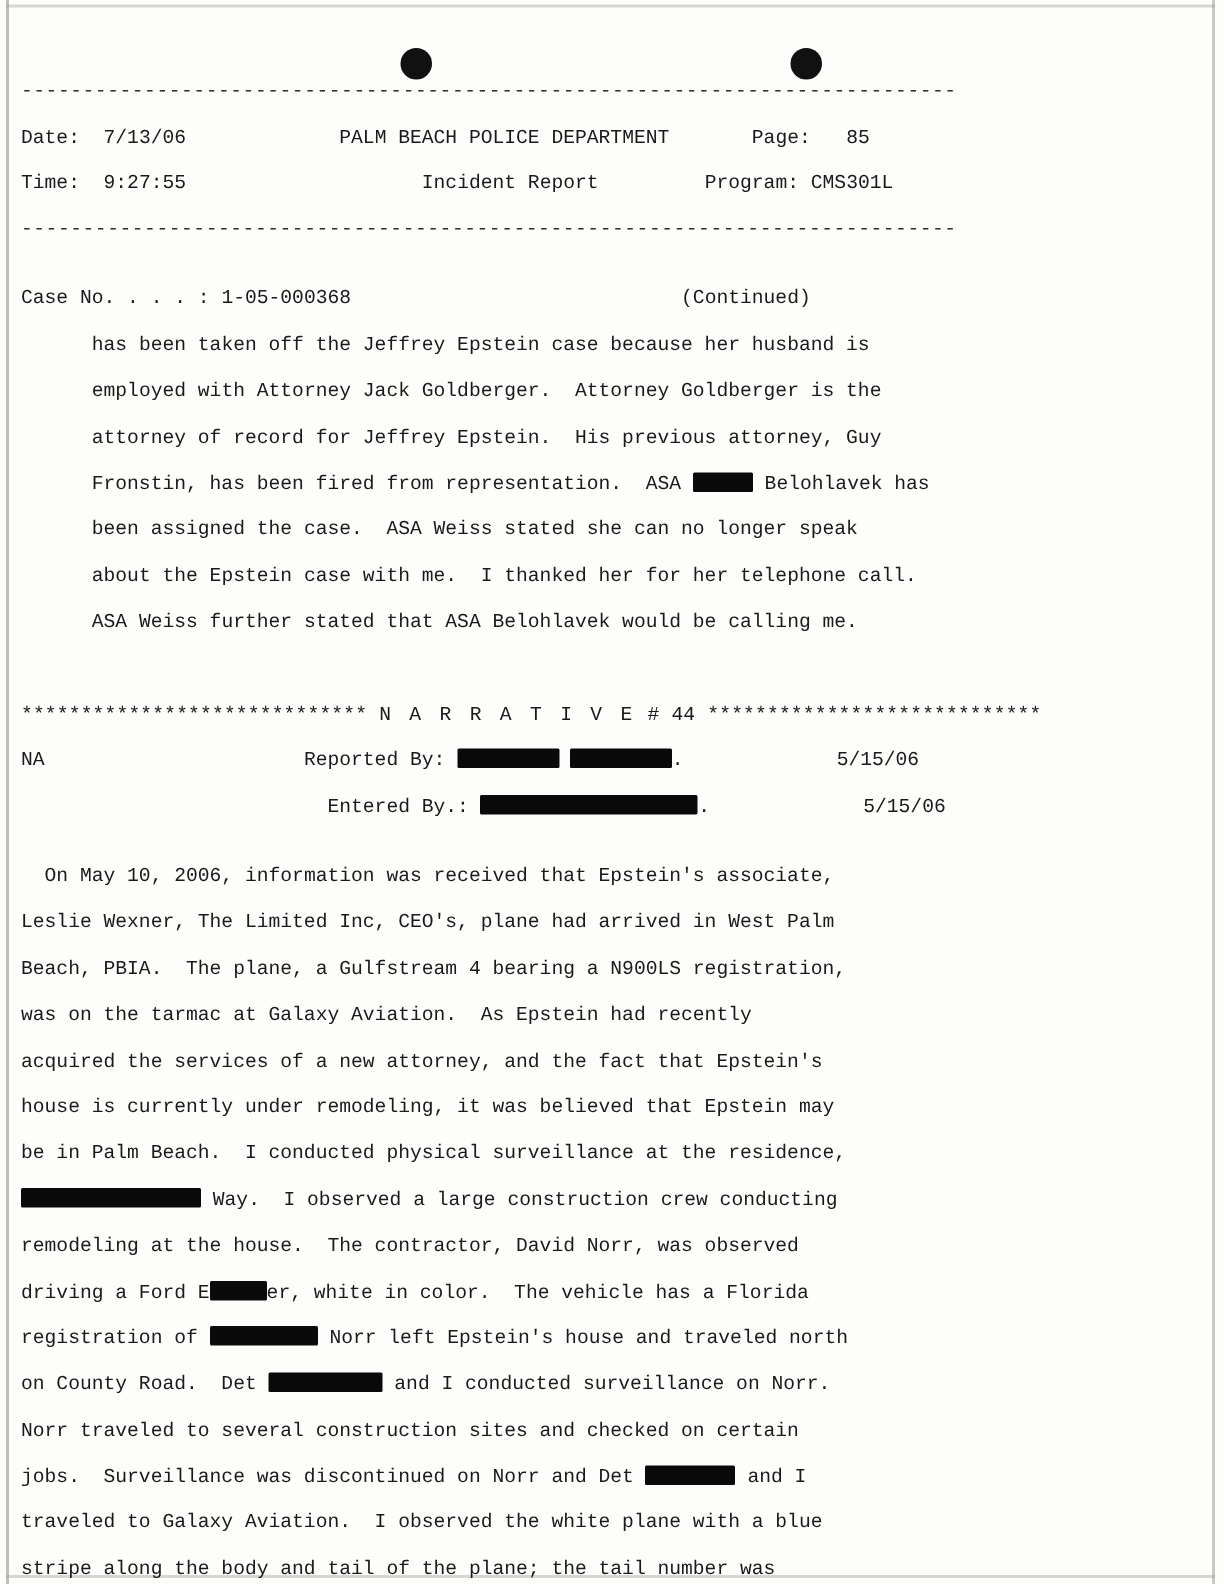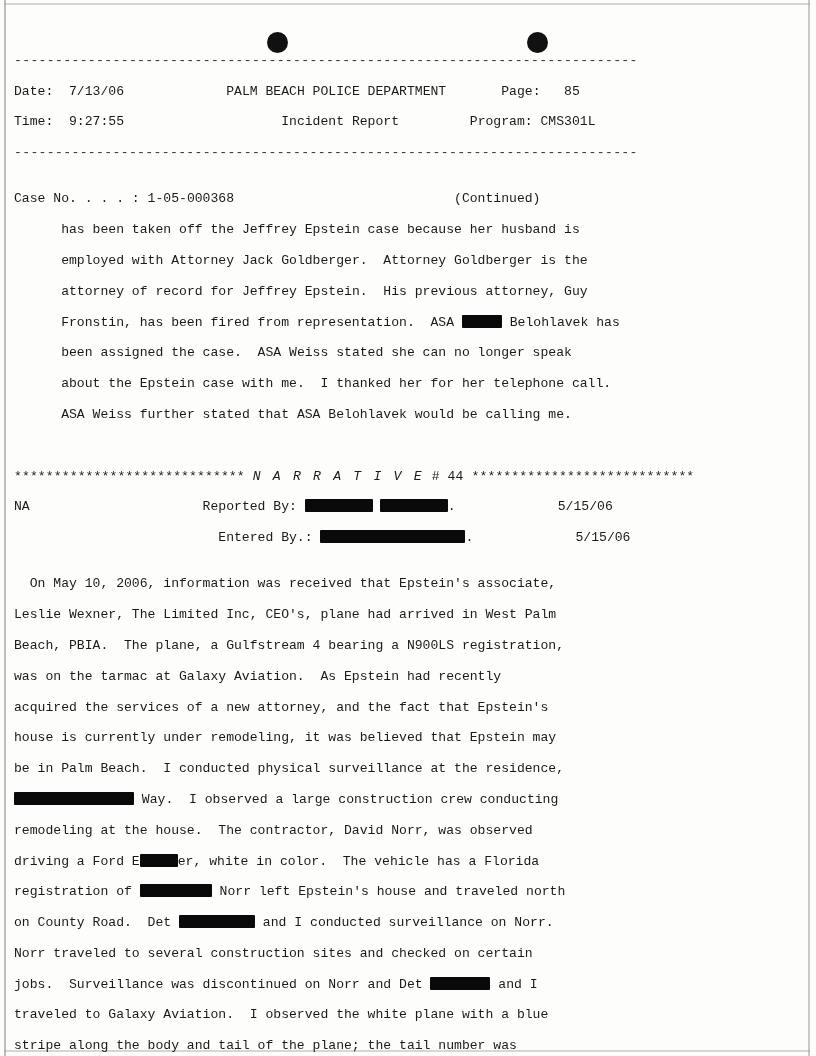--- a/index.html
+++ b/index.html
@@ -89,21 +89,20 @@
     position: absolute;
     width: 21px; height: 21px;
     background: #111;
     border-radius: 50%;
   }
   .hole.h1 { left: 267px; top: 32px; }
   .hole.h2 { left: 527px; top: 32px; }
   .narr-line { position: relative; white-space: pre; }
   .spaced {
     letter-spacing: 2.2px;
-    font-style: italic;
   }
 </style>
 </head>
 <body>
 
 <div class="page">
 
   <div class="scan-border-left"></div>
   <div class="scan-border-right"></div>
   <div class="scan-border-top"></div>

